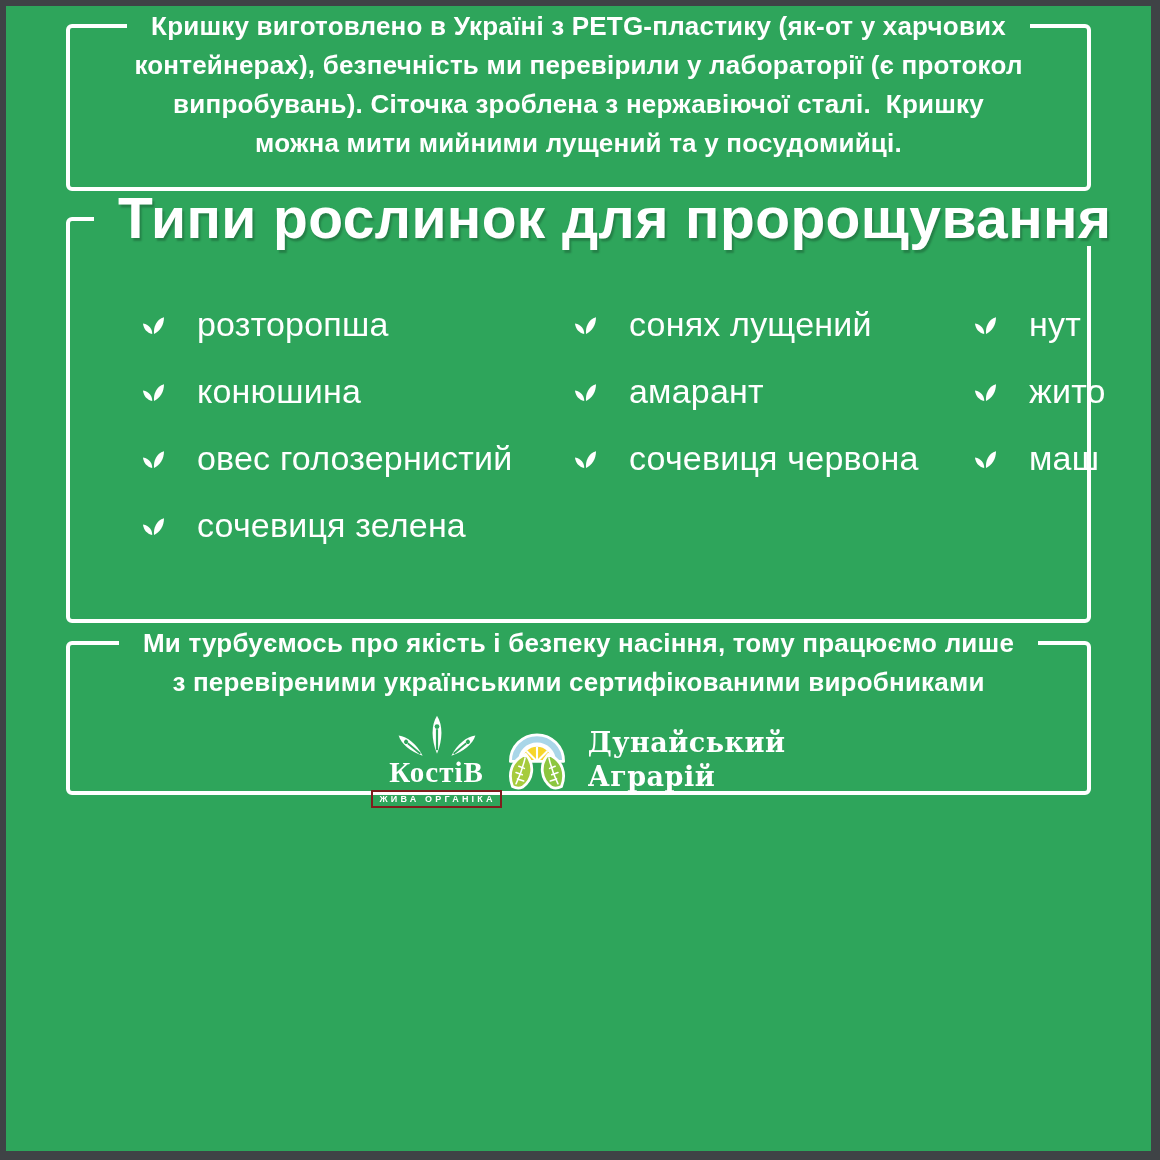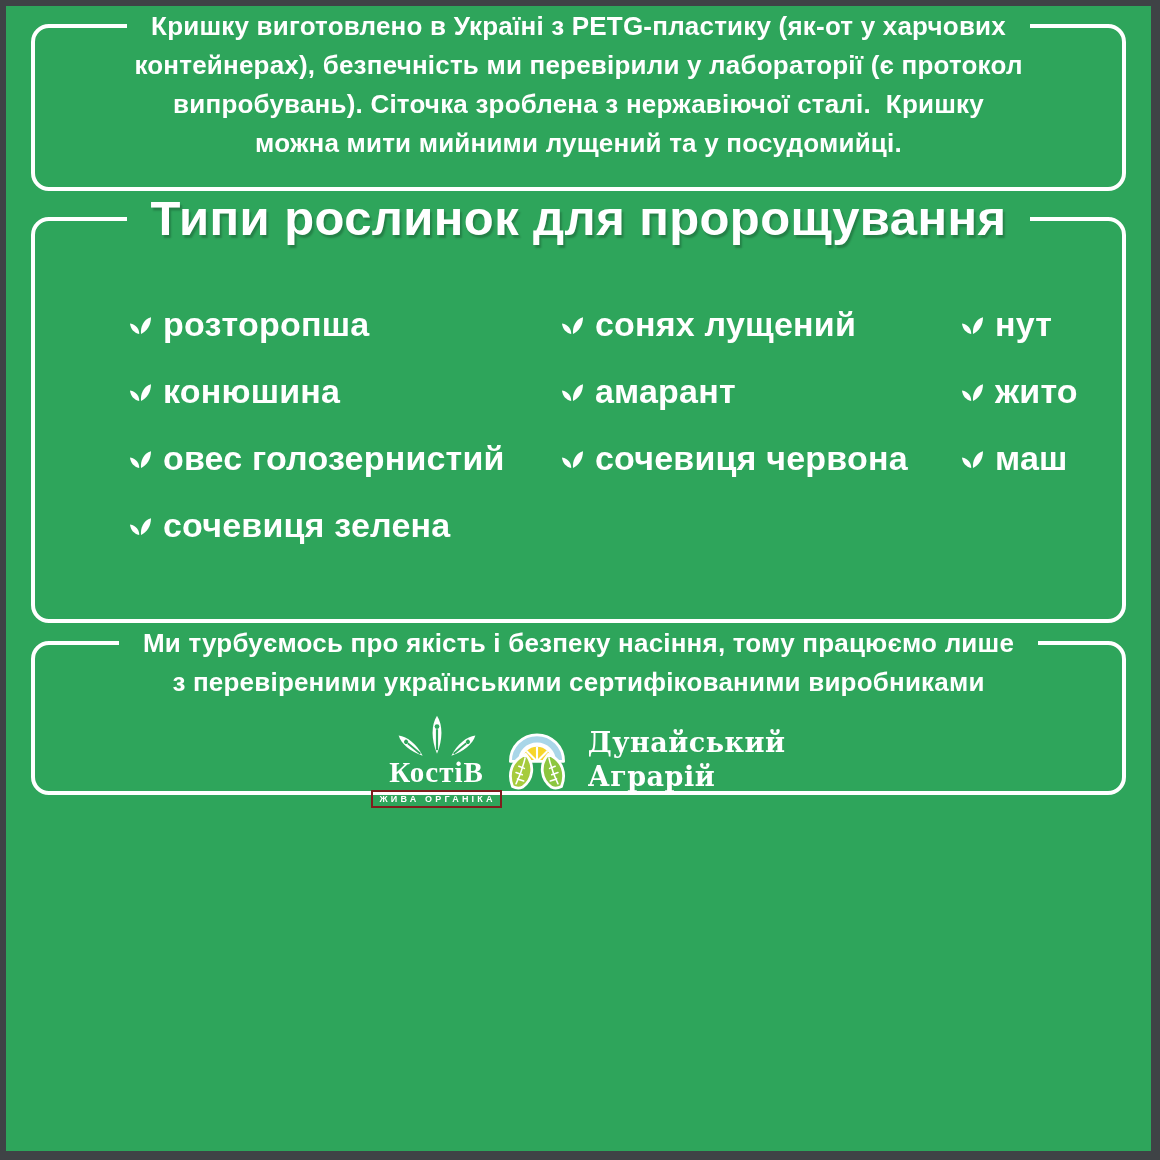--- a/index.html
+++ b/index.html
@@ -4,44 +4,44 @@
 <style>
   html,body { margin:0; padding:0; background:#2b2e31; }
   .frame {
     position:relative; width:1160px; height:1160px; box-sizing:border-box;
     border:solid #3F4346; border-width:6px 9px 9px 6px;
     background:#2EA55B; overflow:hidden;
     font-family:"Liberation Sans", sans-serif; color:#fff;
   }
   fieldset.box {
     box-sizing:border-box; min-width:0;
-    border:4px solid #fff; border-radius:18px;
-    margin:0 25px; padding:0 46px;
+    border:4px solid #fff; border-radius:6px;
+    margin:0 60px; padding:0 24px;
   }
   legend {
     margin:0 auto; padding:0 24px; text-align:center; white-space:nowrap;
   }
   .para { font-size:26px; font-weight:600; line-height:39px; letter-spacing:0.2px; }
   .para-line { margin:0; text-align:center; }
   .box1 { margin-top:70px; height:185px; }
   .box1 legend { line-height:40px; }
 
   .box2 { margin-top:96px; height:432px; padding:0; }
   .box2 legend {
-    font-size:49px; font-weight:700; line-height:55px; letter-spacing:0.4px;
+    font-size:57px; font-weight:700; line-height:55px; letter-spacing:0.4px;
     text-shadow:2px 3px 2px rgba(0,0,0,0.22);
   }
   .sprout-grid {
     display:grid; grid-template-columns:432px 400px 1fr;
     padding:58px 0 0 46px;
   }
   .sprout-item {
-    display:flex; align-items:center; gap:10px;
+    display:flex; align-items:center; gap:31px;
     height:40px; margin-bottom:27px;
-    font-size:34px; font-weight:700; letter-spacing:0.2px; white-space:nowrap;text-align:center;
+    font-size:34px; font-weight:400; letter-spacing:0.2px; white-space:nowrap;text-align:center;
   }
   .sprout-ic { flex:0 0 auto; display:flex; }
   .sprout-ic svg { width:26px; height:26px; display:block; }
 
   .box3 { margin-top:95px; height:172px; }
   .box3 legend { line-height:40px; }
   .logos { display:flex; justify-content:center; align-items:center; margin-top:10px; }
 
   .kostiv { display:flex; flex-direction:column; align-items:center; line-height:1; }
   .kostiv svg { display:block; }

